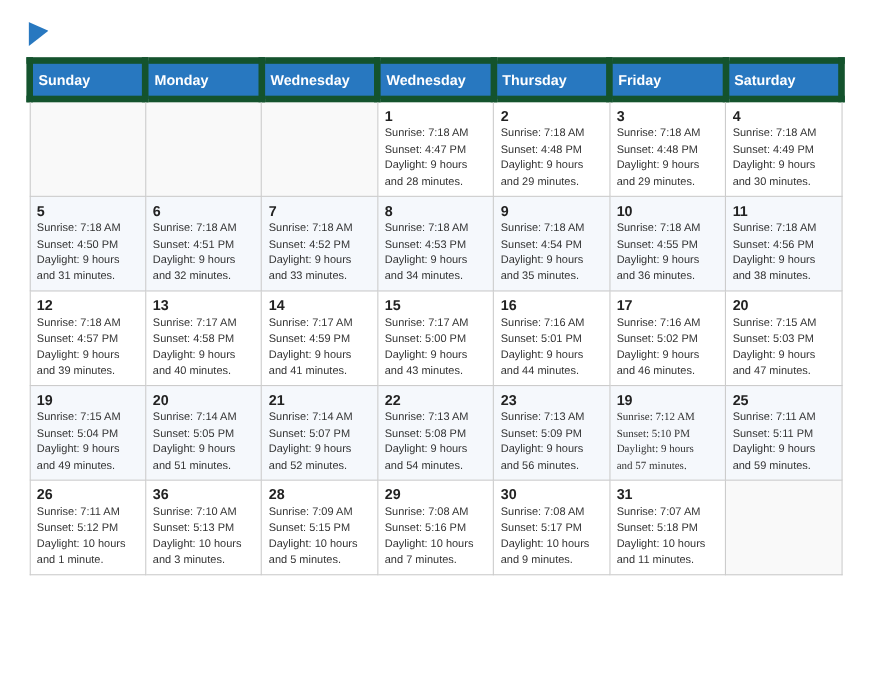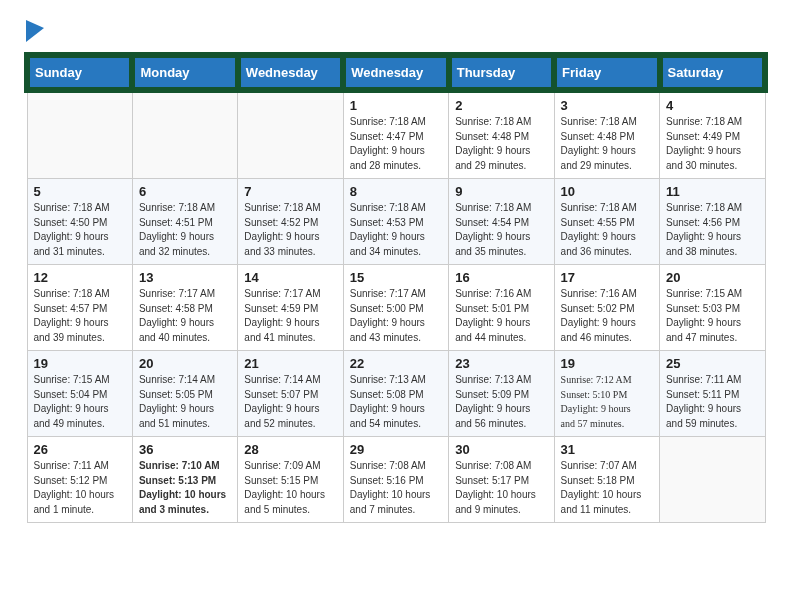--- a/index.html
+++ b/index.html
@@ -315,21 +315,21 @@
         <tr>
           <td>
             <span class="day-num">26</span>
             <div class="day-info" style="white-space: pre-line;">Sunrise: 7:11 AM
 Sunset: 5:12 PM
 Daylight: 10 hours
 and 1 minute.</div>
           </td>
           <td>
             <span class="day-num">36</span>
-            <div class="day-info" style="white-space: pre-line; font-weight: bold;">Sunrise: 7:10 AM
+            <div class="day-info" style="white-space: pre-line;">Sunrise: 7:10 AM
 Sunset: 5:13 PM
 Daylight: 10 hours
 and 3 minutes.</div>
           </td>
           <td>
             <span class="day-num">28</span>
             <div class="day-info" style="white-space: pre-line;">Sunrise: 7:09 AM
 Sunset: 5:15 PM
 Daylight: 10 hours
 and 5 minutes.</div>

